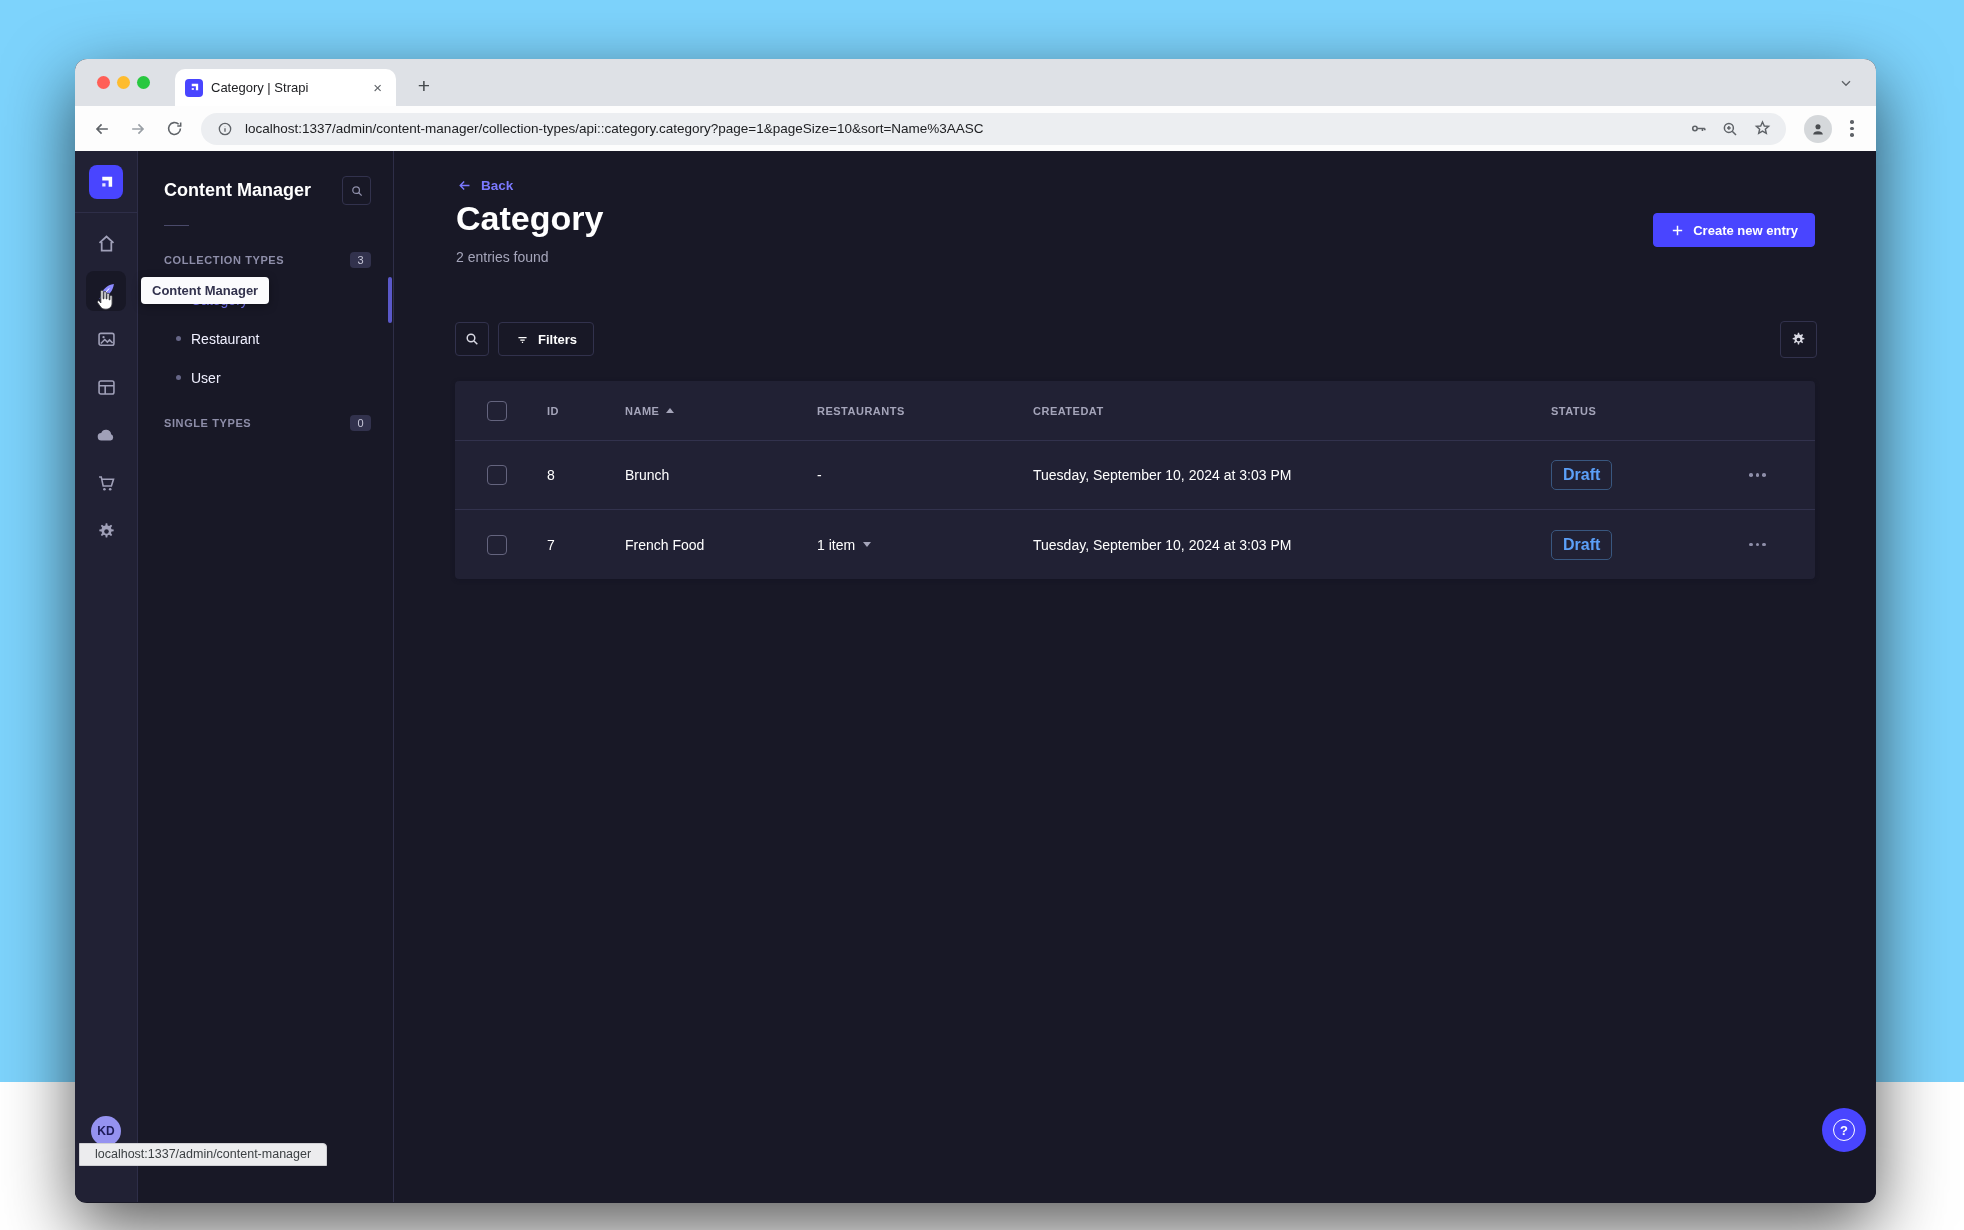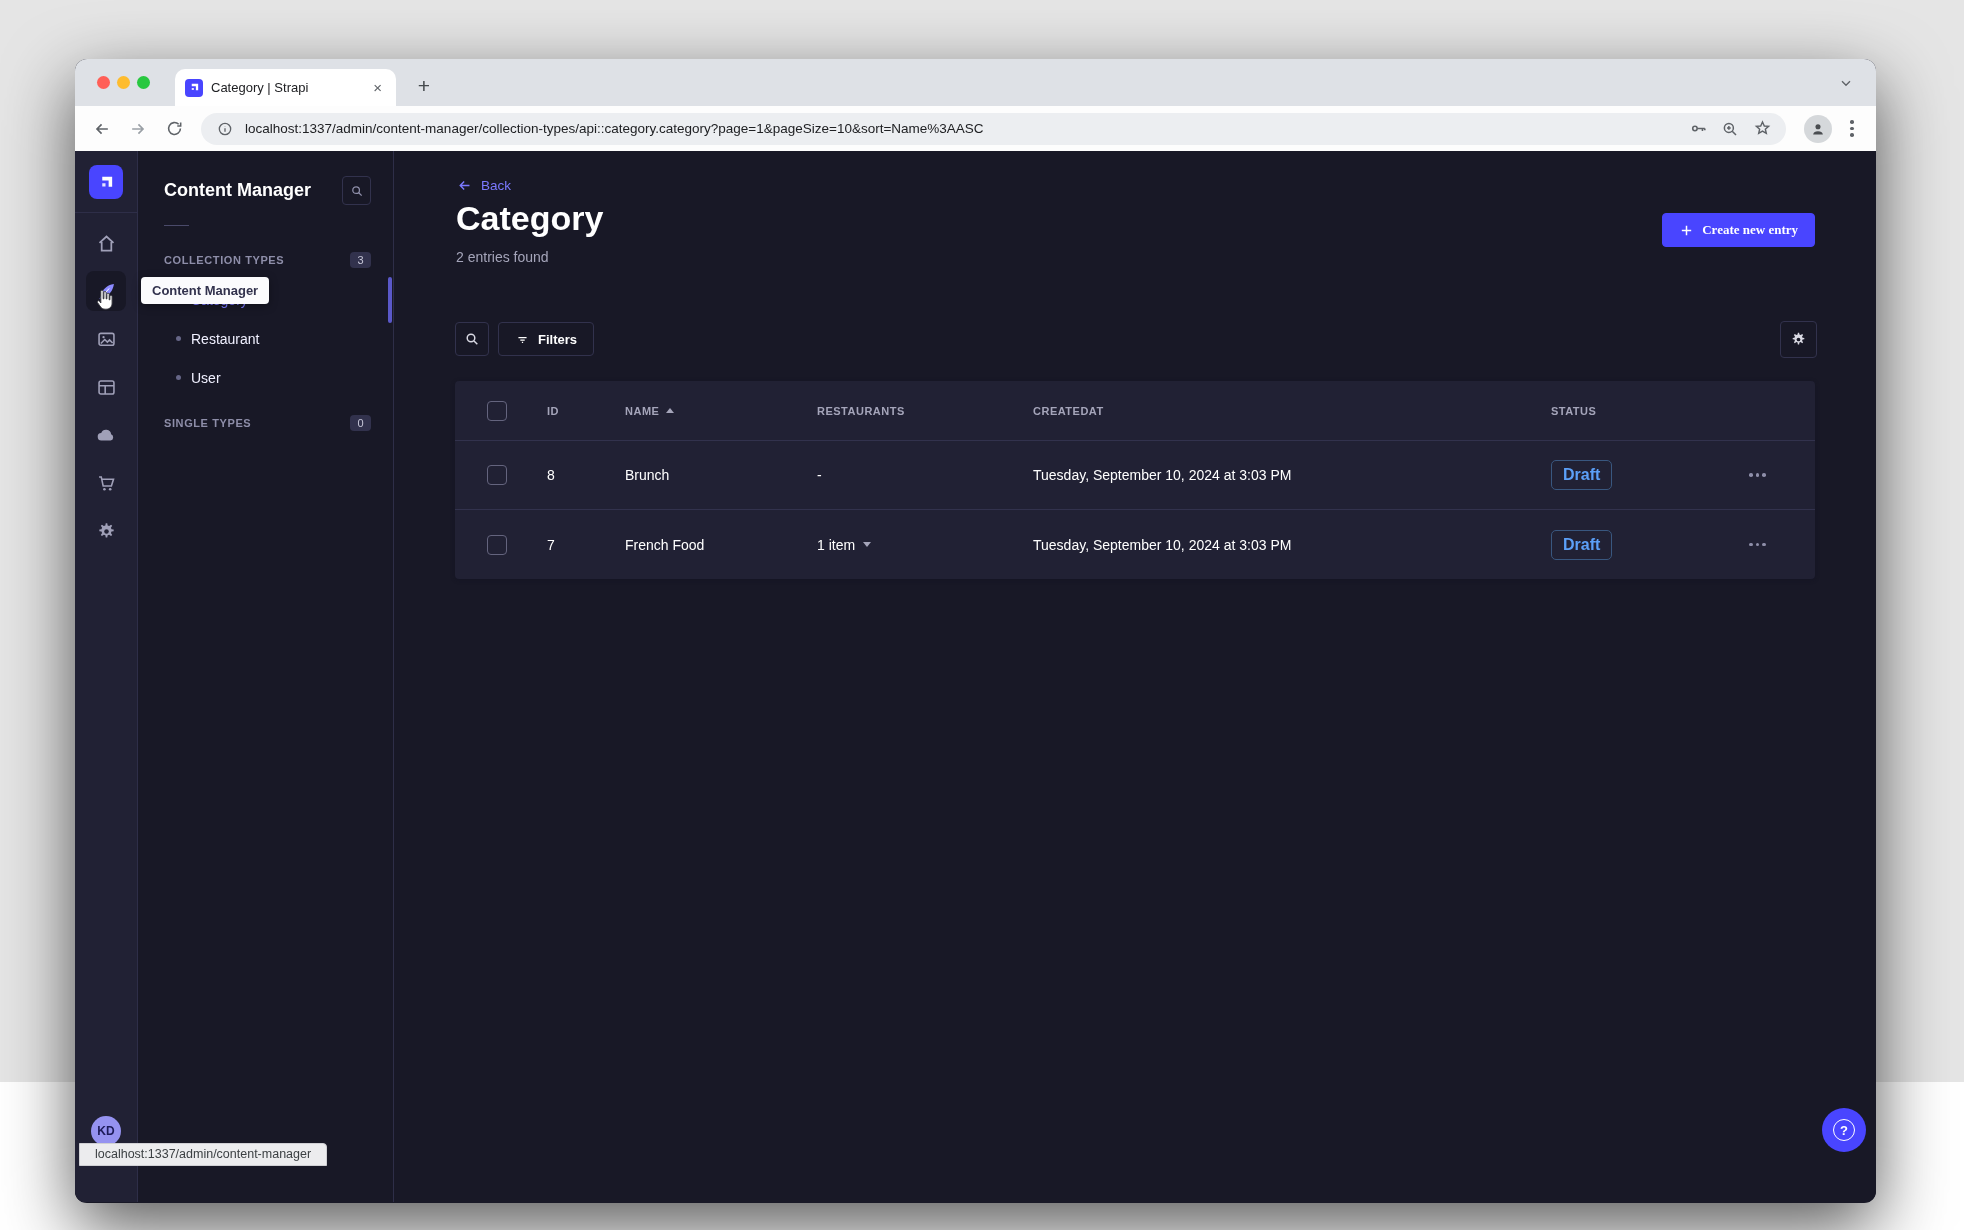--- a/index.html
+++ b/index.html
@@ -1,19 +1,19 @@
 <!DOCTYPE html>
 <html><head>
 <meta charset="utf-8">
 <style>
   * { margin:0; padding:0; box-sizing:border-box; }
   html,body { width:1964px; height:1230px; overflow:hidden; }
   body { font-family:"Liberation Sans", sans-serif; }
 
-  .stage { position:relative; width:1964px; height:1082px; background:#e5e5e5; }
+  .stage { position:relative; width:1964px; height:1082px; background:#7dd3fc; }
 
   .window { position:absolute; left:75px; top:59px; width:1801px; height:1144px;
     border-radius:12px; overflow:hidden; background:#181826;
     box-shadow:0 25px 70px rgba(0,0,0,.65); }
 
   
   .tabstrip { position:relative; height:47px; background:#dee1e6; }
   .traffic { position:absolute; left:22px; top:17px; display:flex; gap:7px; }
   .light { width:13px; height:13px; border-radius:50%; border:none; }
   .light.red{ background:#ff5f57; } .light.yellow{ background:#febc2e; } .light.green{ background:#28c840; }
@@ -76,26 +76,26 @@
   .snav-item { display:flex; align-items:center; height:39px; padding-left:38px; font-size:14px;
     color:#f0f0ff; cursor:default; }
   .snav-item .bullet { width:5px; height:5px; border-radius:50%; background:#666687; margin-right:10px; flex:none; }
   .snav-item.active { color:#7b79ff; }
   .snav-item.active .bullet { background:#7b79ff; }
   .scroll-thumb { position:absolute; right:1px; top:126px; width:4px; height:46px;
     background:#5a58c8; border-radius:2px; }
 
   .main { flex:1; position:relative; }
   .back-row { position:absolute; left:62px; top:26px; display:flex; align-items:center; gap:8px;
-    color:#7b79ff; font-size:13.5px; font-weight:normal; cursor:default; }
+    color:#7b79ff; font-size:13.5px; font-weight:bold; cursor:default; }
   .page-title { position:absolute; left:62px; top:48px; font-size:34px; font-weight:bold; color:#fff; }
   .page-subtitle { position:absolute; left:62px; top:98px; font-size:14px; color:#a5a5ba; }
   .create-btn { position:absolute; right:61px; top:62px; height:34px; padding:0 16px;
     background:#4945ff; color:#fff; border:1px solid #4945ff; border-radius:4px; font-size:13px;
-    font-weight:bold; display:flex; align-items:center; gap:8px; font-family:Liberation Serif, serif; }
+    font-weight:bold; display:flex; align-items:center; gap:8px; font-family:Liberation Sans, sans-serif; }
 
   .tbl-toolbar-search { position:absolute; left:61px; top:171px; width:34px; height:34px;
     border:1px solid #32324d; border-radius:4px; background:transparent; color:#d9d9e3;
     display:flex; align-items:center; justify-content:center; }
   .filters-btn { position:absolute; left:104px; top:171px; height:34px; padding:0 16px;
     border:1px solid #32324d; border-radius:4px; background:transparent; color:#fff;
     font-size:13px; font-weight:bold; display:flex; align-items:center; gap:8px; font-family:inherit; }
   .gear-btn { position:absolute; right:59px; top:170px; width:37px; height:37px;
     border:1px solid #32324d; border-radius:4px; background:transparent; color:#d9d9e3;
     display:flex; align-items:center; justify-content:center; }

